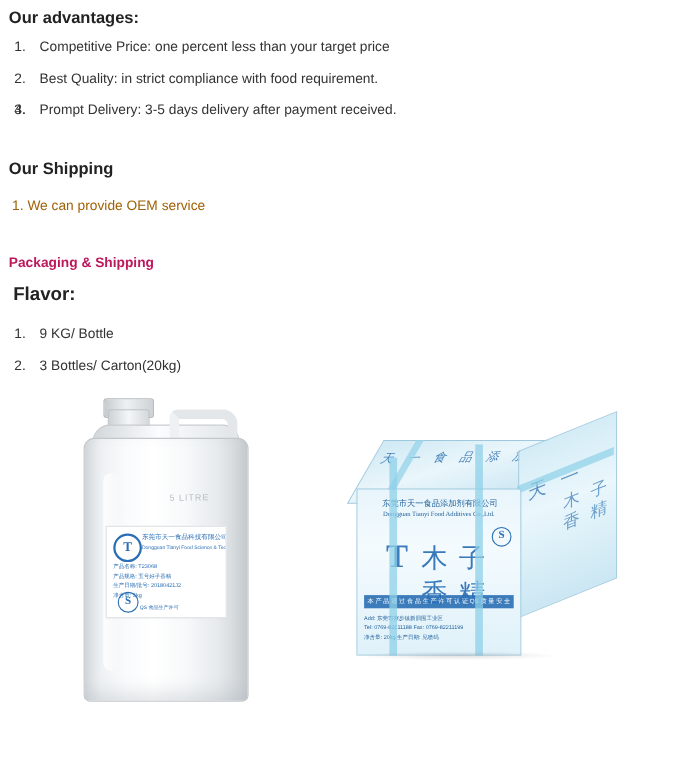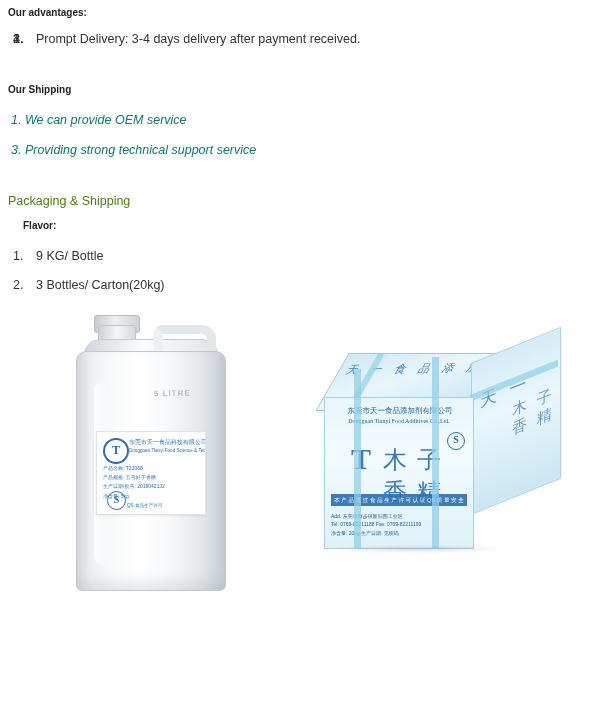--- a/index.html
+++ b/index.html
@@ -14,21 +14,21 @@
     color: #333333;
     position: relative;
     overflow: hidden;
   }
   .page {
     padding: 6px 8px 0 8px;
     box-sizing: border-box;
     width: 614px;
   }
   .section-title {
-    font-size: 10px;
+    font-size: 15px;
     font-weight: bold;
     color: #222222;
     margin: 0 0 6px 0;
     line-height: 1.4;
   }
   .adv-list {
     margin: 0 0 0 0;
     padding: 0;
     list-style: none;
   }
@@ -48,36 +48,35 @@
   }
   .gap-lg { height: 24px; }
   .gap-sm { height: 8px; }
   .plain-list {
     margin: 0;
     padding: 0;
     list-style: none;
   }
   .plain-list li {
     font-size: 12.5px;
-    color: #0f766e;
+    color: #a16207;
     line-height: 1.5;
     margin-bottom: 11px;
     padding-left: 3px;
-    font-style: italic;
   }
   .flavor-title {
-    font-size: 10px;
+    font-size: 17px;
     font-weight: bold;
     color: #222222;
-    margin: 0 0 8px 15px;
+    margin: 0 0 8px 4px;
   }
   .pack-title {
     font-size: 12.5px;
-    font-weight: normal;
-    color: #4d7c0f;
+    font-weight: bold;
+    color: #be185d;
     margin: 0 0 12px 0;
   }
   .images-area {
     position: relative;
     height: 300px;
     margin-top: 10px;
   }
 
   
   .jerrycan {
@@ -147,26 +146,25 @@
     left: 26px;
     top: 70px;
     width: 14px;
     height: 180px;
     background: linear-gradient(to right, rgba(255,255,255,0.9), rgba(255,255,255,0.1));
     border-radius: 8px;
   }
   .jc-brandtext {
     position: absolute;
     left: 86px;
-    top: 76px;
+    top: 88px;
     font-size: 8px;
     color: #b9bec2;
     letter-spacing: 1px;
     transform: rotate(-1deg);
-    font-weight: bold;
   }
   .jc-label {
     position: absolute;
     left: 28px;
     top: 118px;
     width: 108px;
     height: 82px;
     background: #ffffff;
     border: 1px solid #dfe3e6;
     box-shadow: 0 1px 2px rgba(0,0,0,0.08);
@@ -439,42 +437,43 @@
 </head>
 <body>
 
 <div class="page">
 
   <div class="section-advantages">
     <div class="section-title">Our advantages:</div>
     <ul class="adv-list">
       <li>
         <span class="num">1.</span>
+        <span>Competitive Price: one percent less than your target price</span>
       </li>
       <li>
         <span class="num">2.</span>
+        <span>Best Quality: in strict compliance with food requirement.</span>
       </li>
       <li>
         <span class="num">3.</span>
       </li>
       <li>
         <span class="num">4.</span>
-        <span>Prompt Delivery: 3-4 days delivery after payment received.</span>
+        <span>Prompt Delivery: 3-5 days delivery after payment received.</span>
       </li>
     </ul>
   </div>
 
   <div class="gap-lg"></div>
 
   <div class="section-services">
     <div class="section-title">Our Shipping</div>
     <div class="gap-sm"></div>
     <ul class="plain-list">
       <li>1. We can provide OEM service</li>
-      <li>3. Providing strong technical support service</li>
     </ul>
   </div>
 
   <div class="gap-lg"></div>
 
   <div class="section-packaging">
     <div class="pack-title">Packaging &amp; Shipping</div>
     <div class="flavor-title">Flavor:</div>
     <div class="gap-sm"></div>
     <ul class="adv-list">

